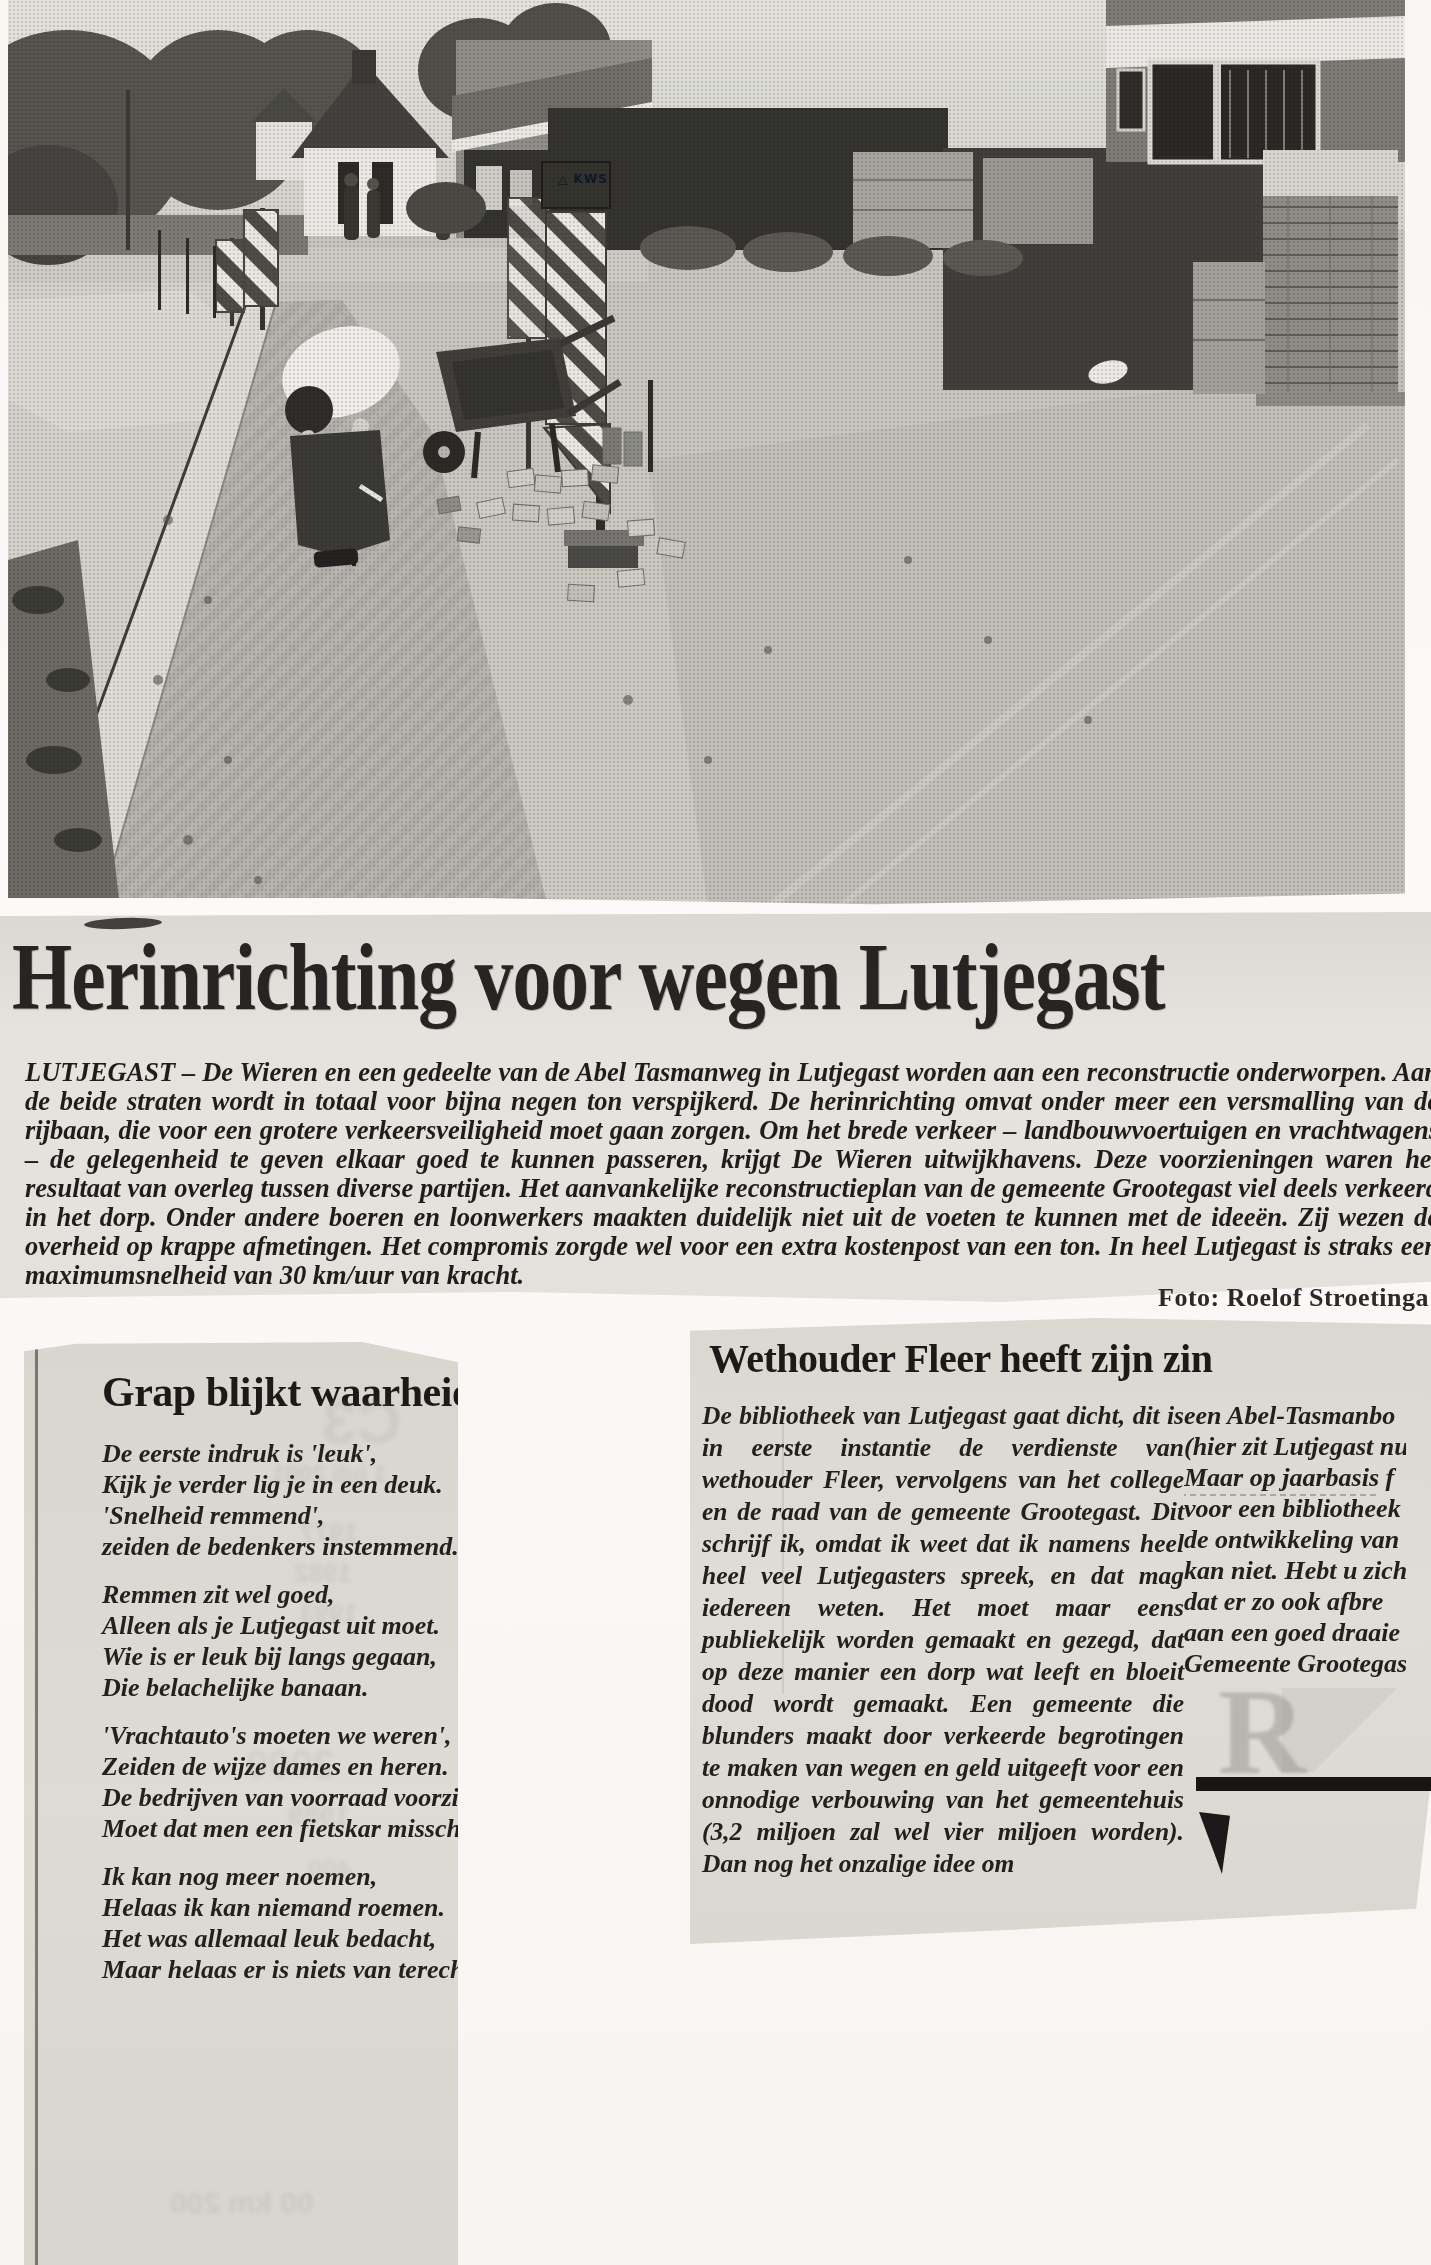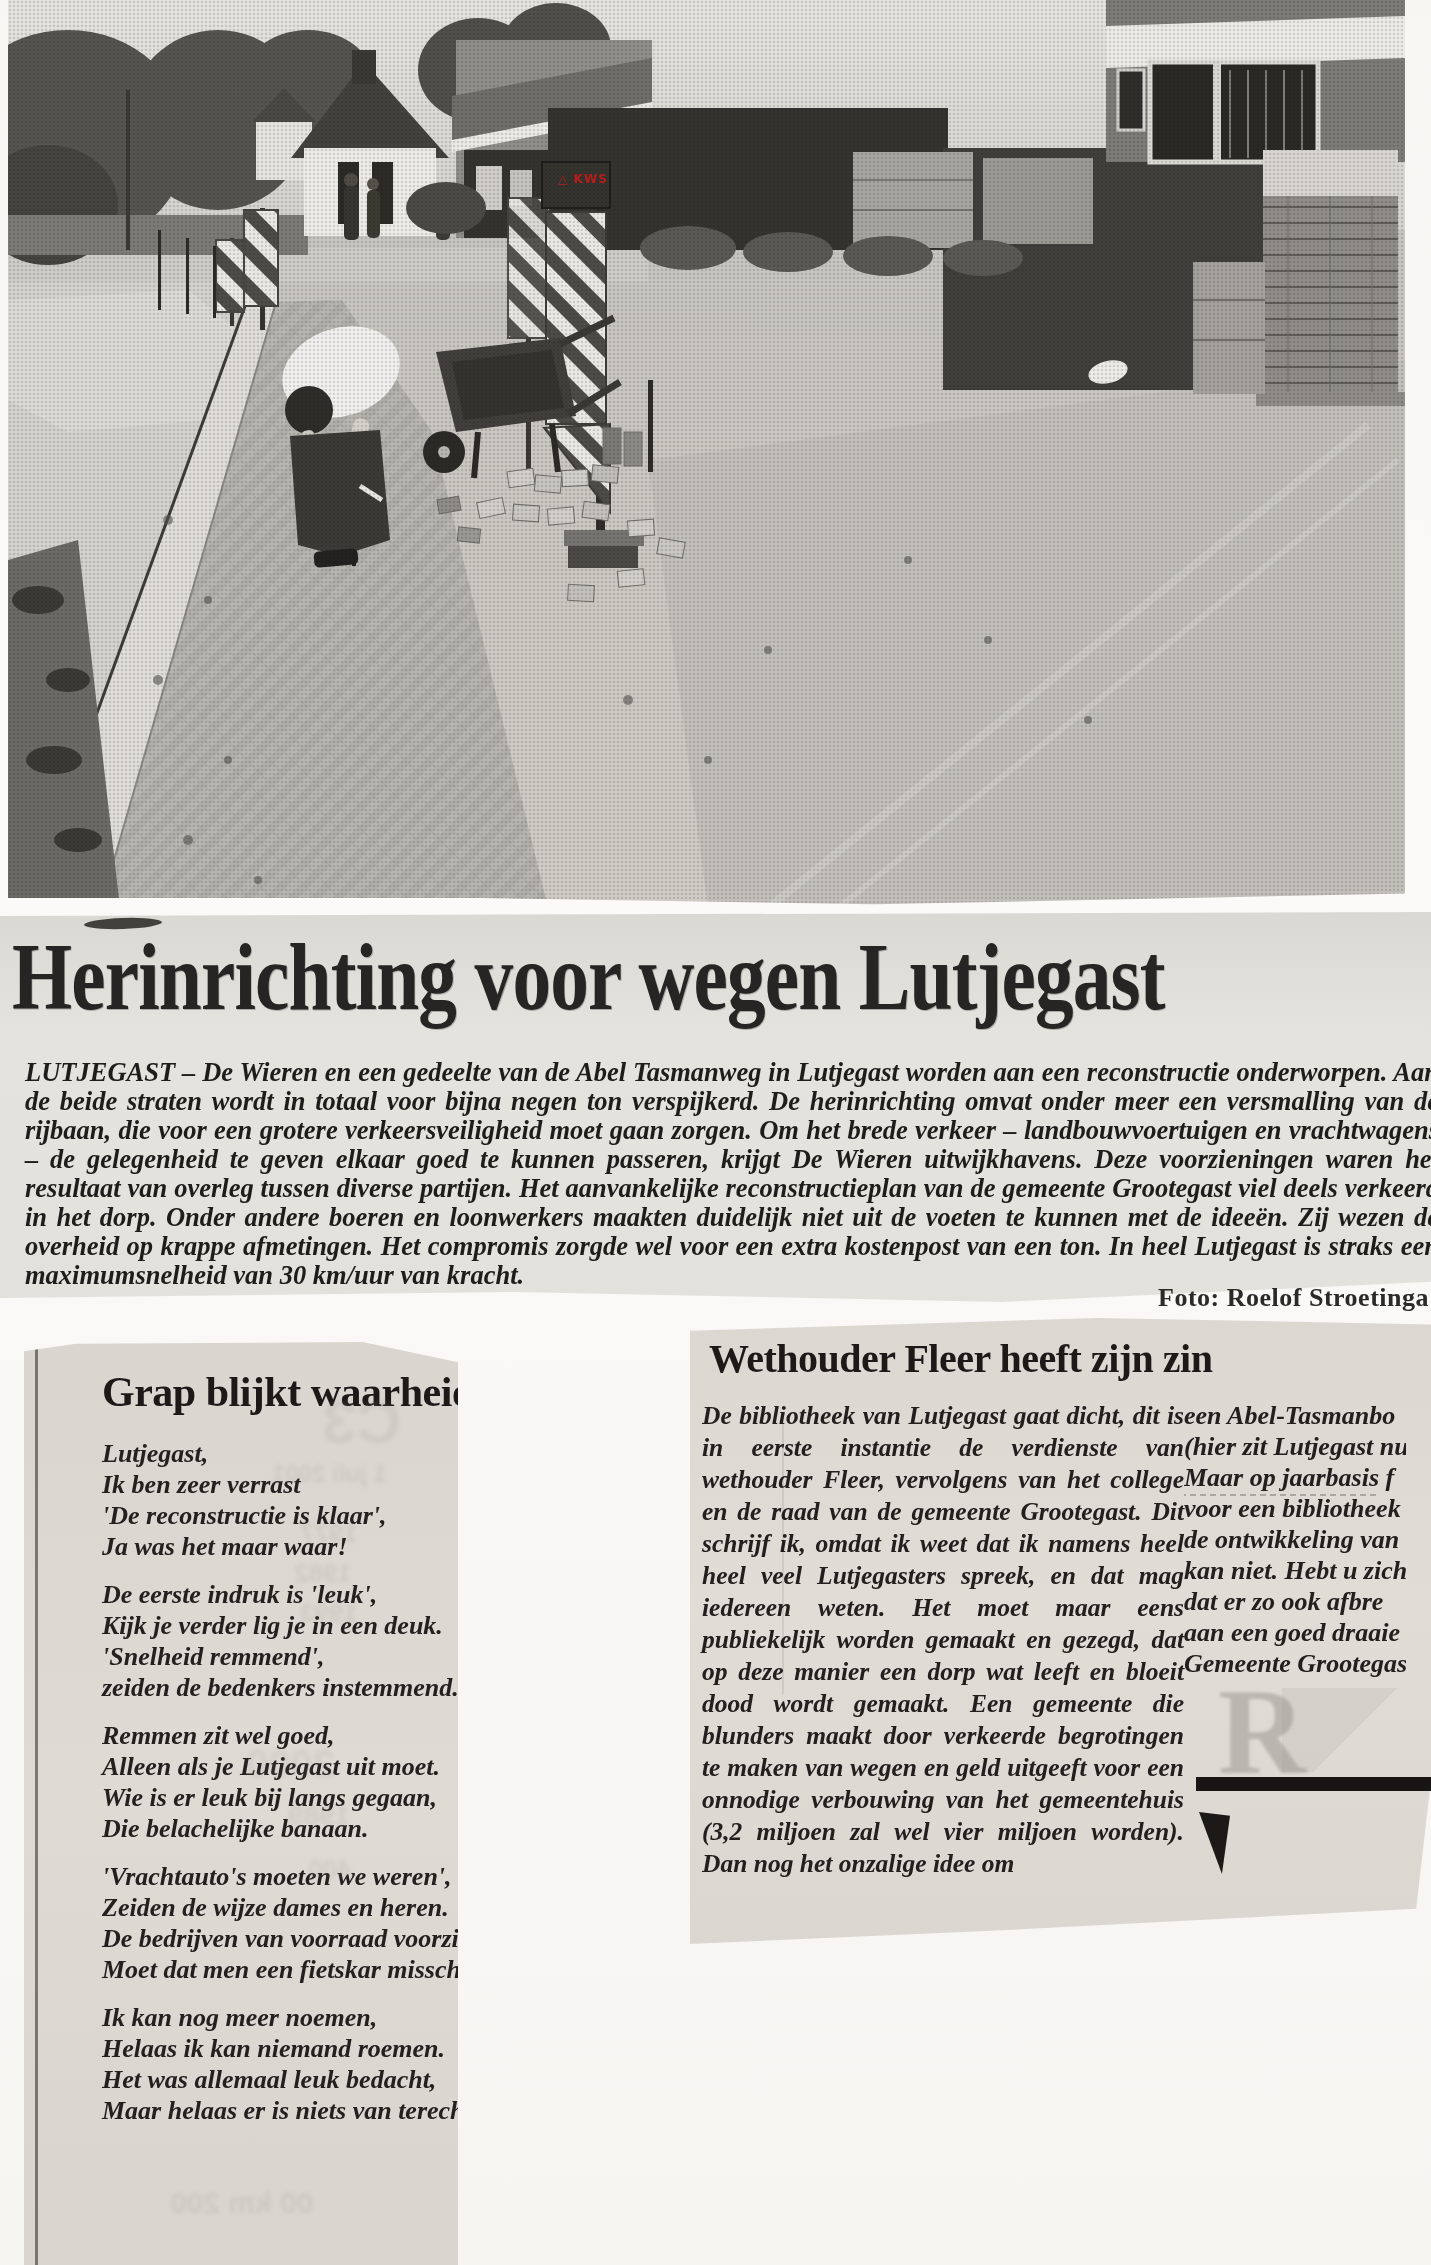--- a/index.html
+++ b/index.html
@@ -10,21 +10,21 @@
   
   .photo-wrap{position:absolute;left:8px;top:0;width:1397px;height:908px;overflow:hidden;
               clip-path:polygon(0 0,100% 0,100% 98.4%,62% 99.6%,34% 98.9%,0 98.9%);
               background:#c8c6c1;}
   .photo-wrap svg{display:block;}
   .photo-wrap .halftone{position:absolute;inset:0;pointer-events:none;
       background-image:repeating-radial-gradient(rgba(30,28,25,.15) 0 1px,transparent 1px 3.2px);
       background-size:4px 4px;mix-blend-mode:multiply;}
   .kws-sign{position:absolute;left:544px;top:172px;width:62px;text-align:center;
       font-family:"DejaVu Sans",sans-serif;font-size:12px;font-weight:bold;
-      color:#b91c1c;letter-spacing:1px;}
+      color:#0f172a;letter-spacing:1px;}
 
   
   .head-strip{position:absolute;left:0;top:912px;width:1431px;height:402px;
       background:linear-gradient(180deg,#dad8d3 0%,#e5e3de 30%,#e3e1dc 100%);
       clip-path:polygon(0 1%,100% 0,100% 92%,70% 97%,36% 94.5%,0 96%);
       box-shadow:0 2px 3px rgba(0,0,0,.12);}
   .smudge{position:absolute;left:84px;top:918px;width:78px;height:11px;background:#272623;
       border-radius:50%;transform:rotate(-2deg);opacity:.85;}
   .headline{position:absolute;left:12px;top:922px;margin:0;font-weight:bold;font-size:92px;
       letter-spacing:-1px;color:#262523;white-space:nowrap;transform:scale(.84,1.04);
@@ -320,26 +320,20 @@
   <div class="smudge"></div>
   <h1 class="headline">Herinrichting voor wegen Lutjegast</h1>
   <p class="lead">LUTJEGAST – De Wieren en een gedeelte van de Abel Tasmanweg in Lutjegast worden aan een reconstructie onderworpen. Aan de beide straten wordt in totaal voor bijna negen ton verspijkerd. De herinrichting omvat onder meer een versmalling van de rijbaan, die voor een grotere verkeersveiligheid moet gaan zorgen. Om het brede verkeer – landbouwvoertuigen en vrachtwagens – de gelegenheid te geven elkaar goed te kunnen passeren, krijgt De Wieren uitwijkhavens. Deze voorzieningen waren het resultaat van overleg tussen diverse partijen. Het aanvankelijke reconstructieplan van de gemeente Grootegast viel deels verkeerd in het dorp. Onder andere boeren en loonwerkers maakten duidelijk niet uit de voeten te kunnen met de ideeën. Zij wezen de overheid op krappe afmetingen. Het compromis zorgde wel voor een extra kostenpost van een ton. In heel Lutjegast is straks een maximumsnelheid van 30 km/uur van kracht.</p>
   <div class="credit">Foto: Roelof Stroetinga</div>
 
   <section class="poem-clip">
     <div class="fold-line"></div>
     <h2 class="poem-title">Grap blijkt waarheid</h2>
     <div class="poem-body" id="poem-body">
         <div class="stanza">
-          <div class="pline">Lutjegast,</div>
-          <div class="pline">Ik ben zeer verrast</div>
-          <div class="pline">'De reconstructie is klaar',</div>
-          <div class="pline">Ja was het maar waar!</div>
-        </div>
-        <div class="stanza">
           <div class="pline">De eerste indruk is 'leuk',</div>
           <div class="pline">Kijk je verder lig je in een deuk.</div>
           <div class="pline">'Snelheid remmend',</div>
           <div class="pline">zeiden de bedenkers instemmend.</div>
         </div>
         <div class="stanza">
           <div class="pline">Remmen zit wel goed,</div>
           <div class="pline">Alleen als je Lutjegast uit moet.</div>
           <div class="pline">Wie is er leuk bij langs gegaan,</div>
           <div class="pline">Die belachelijke banaan.</div>

